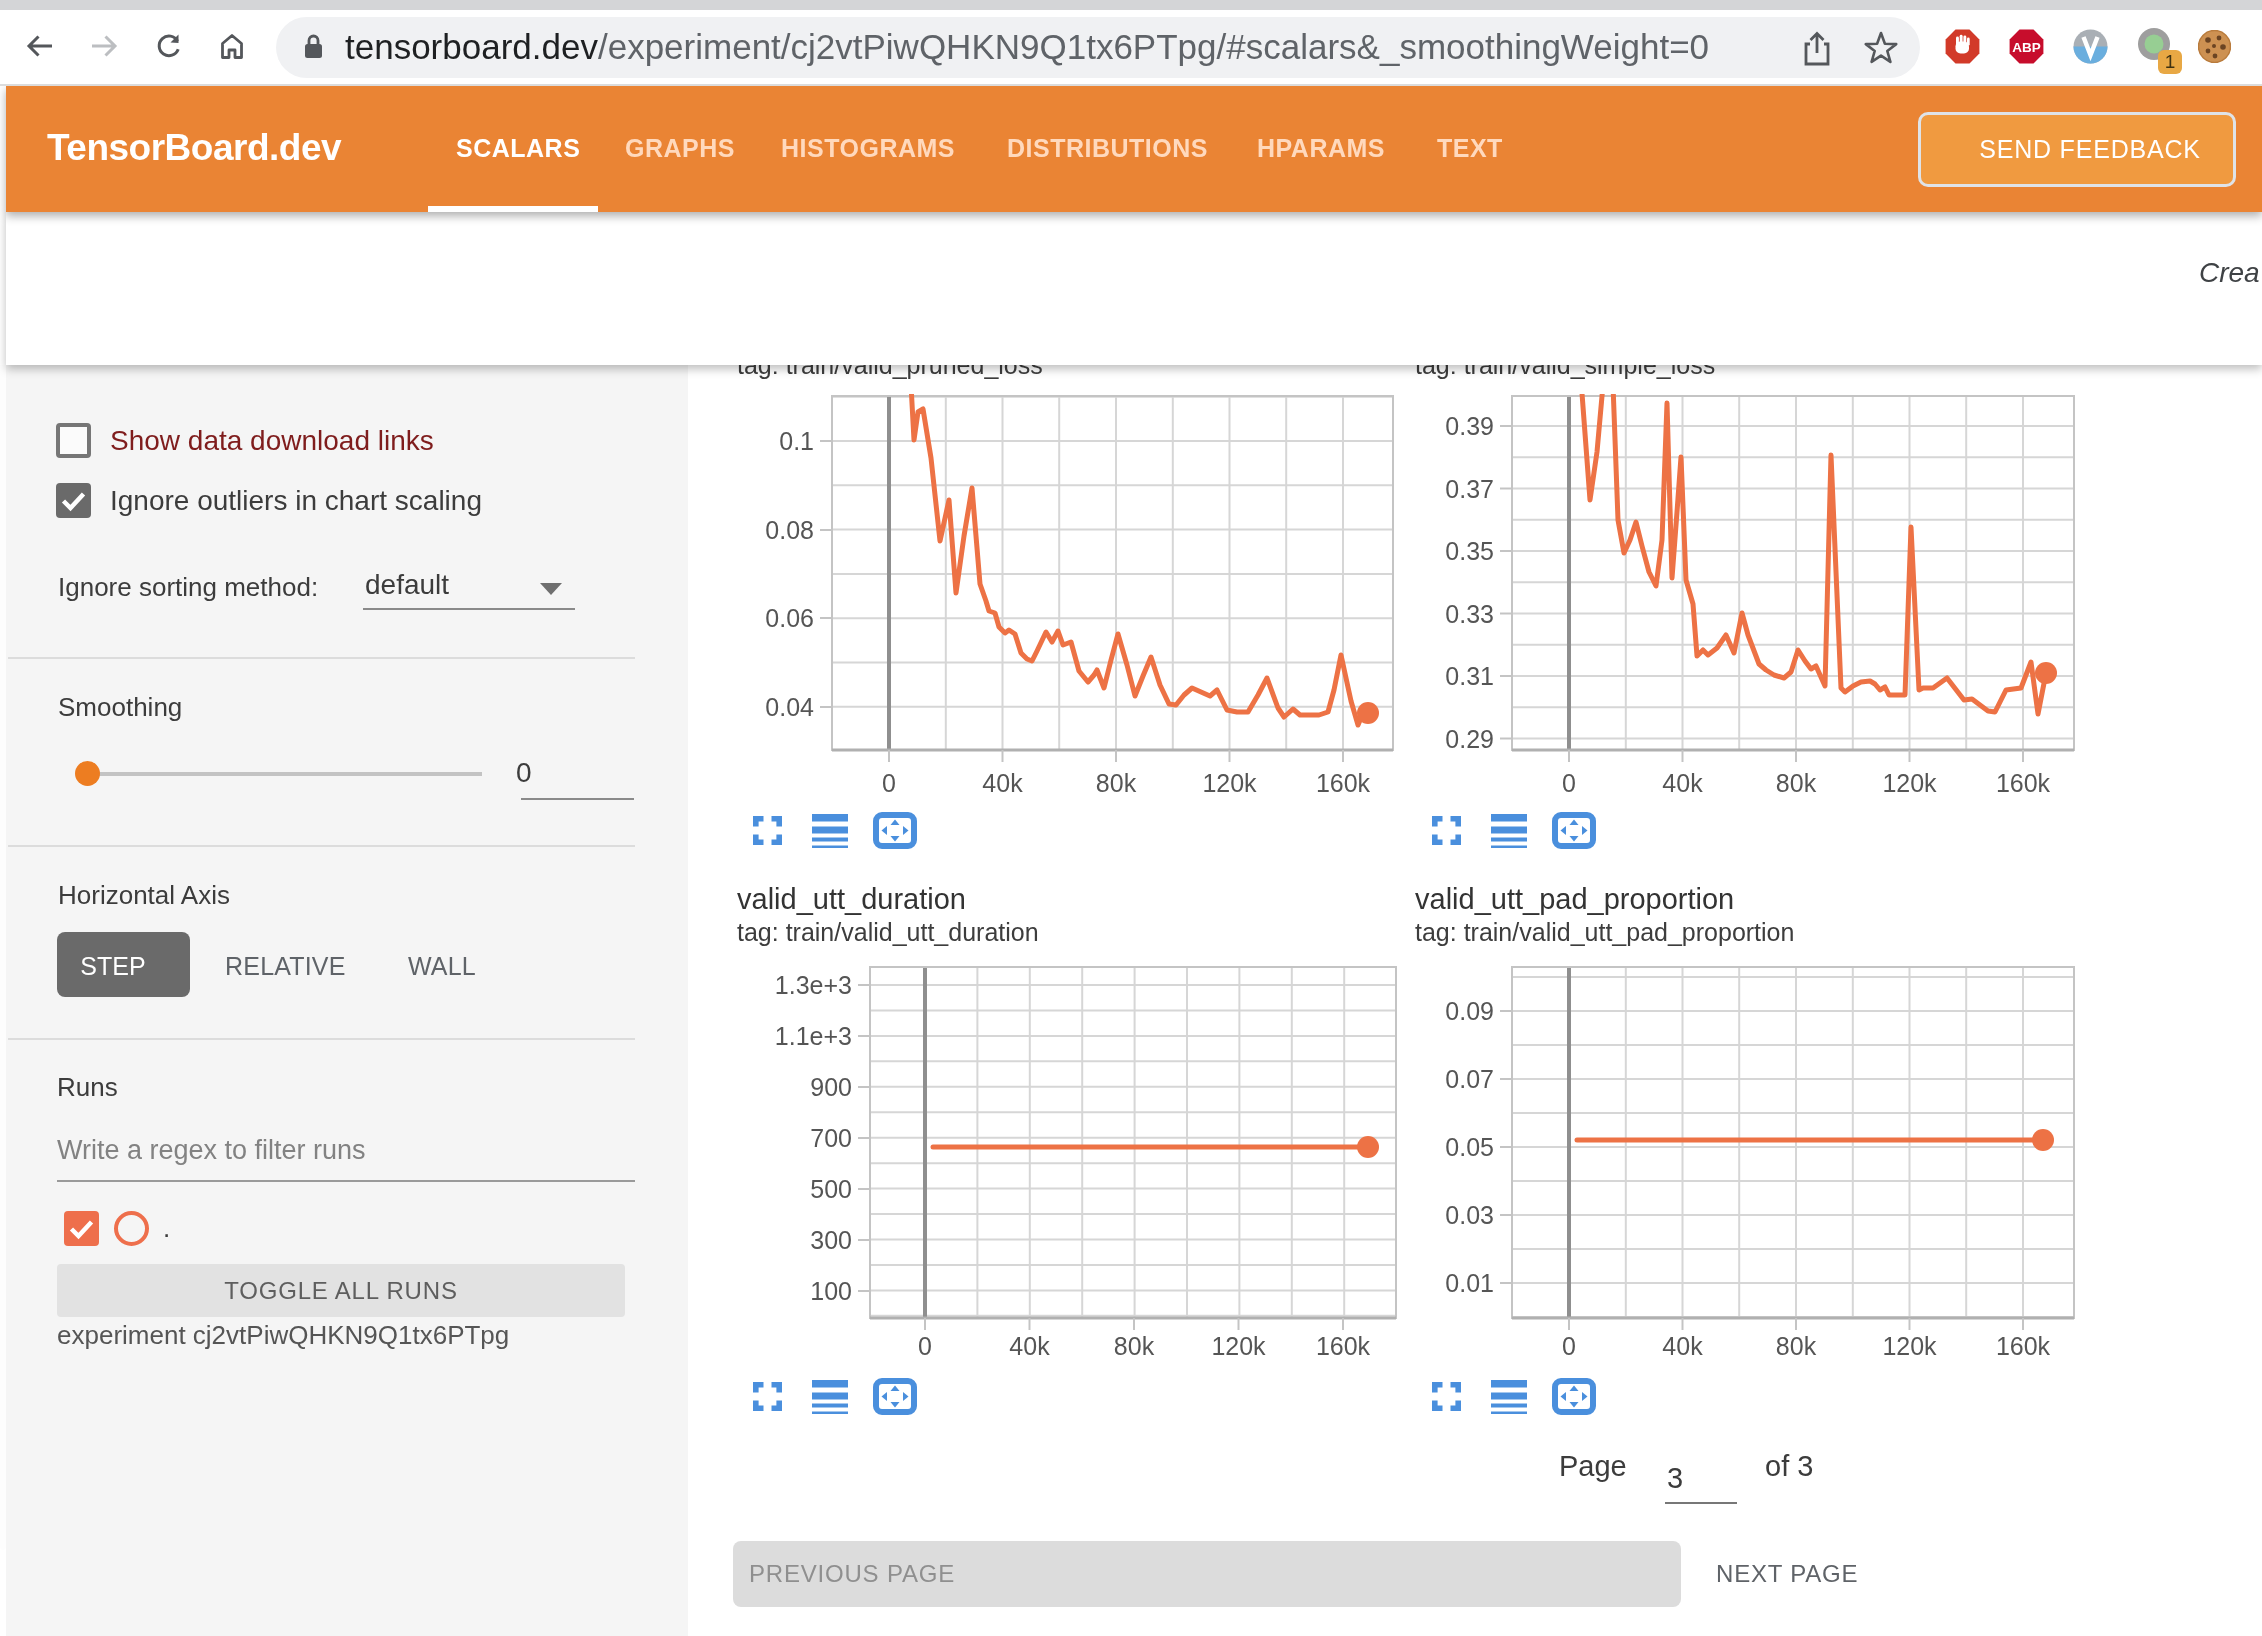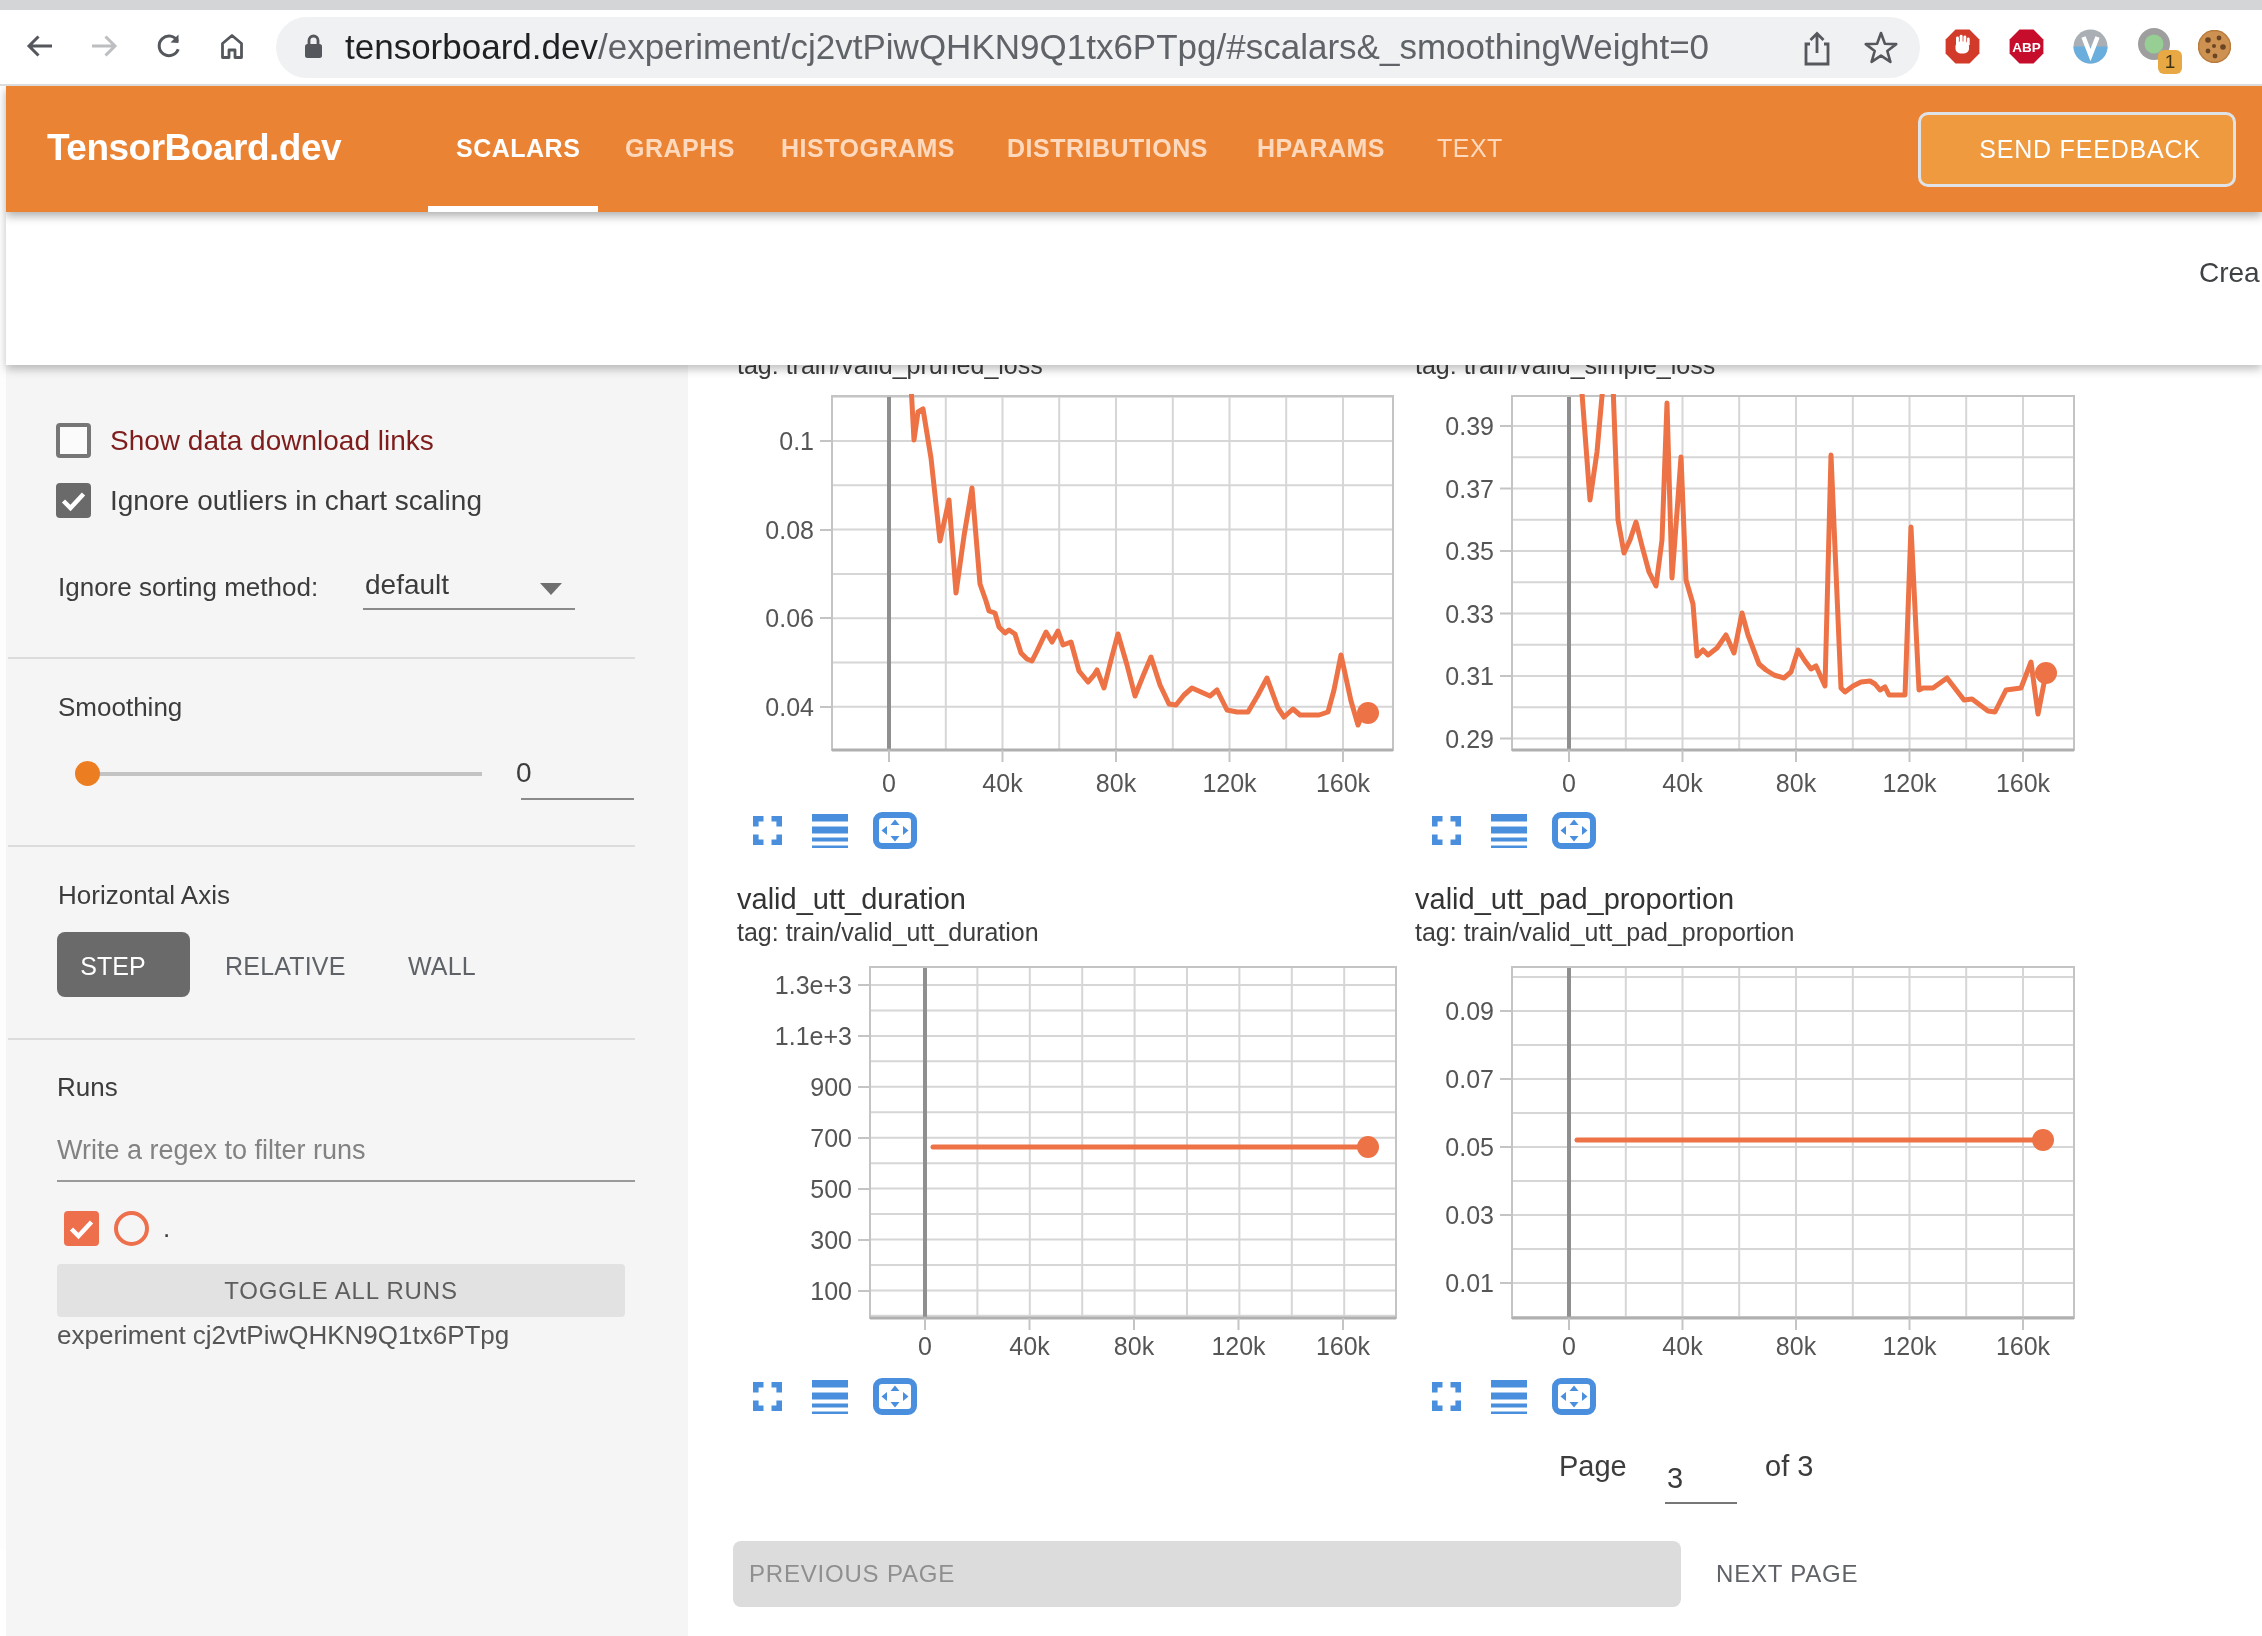--- a/index.html
+++ b/index.html
@@ -348,30 +348,30 @@
       <path d="M7.5 18 L14.5 25 L27.5 11" fill="none" stroke="#fff" stroke-width="4.5"></path>
     </svg>
 <div class="abs" style="left:114px;top:1211px;width:35px;height:35px;border-radius:50%;border:4px solid #ee6f4c"></div>
 <div class="abs" style="left:163px;top:1213px;font-size:26px;color:#3c3c3c">.</div>
 
 <div class="abs" style="left:57px;top:1264px;width:568px;height:53px;background:#e2e2e2;border-radius:4px"></div>
 <div class="abs" style="left:57px;top:1277px;width:568px;text-align:center;font-size:24px;letter-spacing:0.8px;color:#5e5e5e">TOGGLE ALL RUNS</div>
 <div class="abs" style="left:57px;top:1320px;font-size:26px;color:#555">experiment cj2vtPiwQHKN9Q1tx6PTpg</div>
 
 <div class="abs" style="left:6px;top:212px;width:2256px;height:153px;background:#fff;box-shadow:0 4px 9px rgba(0,0,0,.26)"></div>
-<div class="abs" style="left:2199px;top:257px;font-size:28px;color:#3f4245">Crea</div>
+<div class="abs" style="left:2199px;top:257px;font-size:28px;font-style:italic;color:#3f4245">Crea</div>
 
 <div class="abs" style="left:6px;top:86px;width:2256px;height:126px;background:#ea8434;box-shadow:0 4px 9px rgba(0,0,0,.32)"></div>
 <div class="abs" style="left:47px;top:127px;font-size:37px;font-weight:bold;letter-spacing:-0.5px;color:#fff">TensorBoard.dev</div>
 <div class="abs" style="left:456px;top:134px;font-size:25px;font-weight:bold;letter-spacing:0.5px;color:#fff">SCALARS</div>
 <div class="abs" style="left:625px;top:134px;font-size:25px;font-weight:bold;letter-spacing:0.5px;color:#ffd9bd">GRAPHS</div>
 <div class="abs" style="left:781px;top:134px;font-size:25px;font-weight:bold;letter-spacing:0.5px;color:#ffd9bd">HISTOGRAMS</div>
 <div class="abs" style="left:1007px;top:134px;font-size:25px;font-weight:bold;letter-spacing:0.5px;color:#ffd9bd">DISTRIBUTIONS</div>
 <div class="abs" style="left:1257px;top:134px;font-size:25px;font-weight:bold;letter-spacing:0.5px;color:#ffd9bd">HPARAMS</div>
-<div class="abs" style="left:1437px;top:134px;font-size:25px;font-weight:normal;letter-spacing:0.5px;color:#ffd9bd">TEXT</div>
+<div class="abs" style="left:1437px;top:134px;font-size:25px;font-weight:bold;letter-spacing:0.5px;color:#ffd9bd">TEXT</div>
 <div class="abs" style="left:428px;top:206px;width:170px;height:6px;background:#fff"></div>
 
 <div class="abs" style="left:1918px;top:112px;width:318px;height:75px;background:#f09a40;border:3px solid #dfe3e8;border-radius:10px"></div>
 <div class="abs" style="left:1918px;top:135px;width:344px;text-align:center;font-size:25px;letter-spacing:0.8px;color:#fff">SEND FEEDBACK</div>
 
 <div class="abs" style="left:0;top:0;width:2262px;height:10px;background:#d4d5d7"></div>
 <div class="abs" style="left:0;top:10px;width:2262px;height:74px;background:#fff;border-radius:14px 0 0 0"></div>
 <div class="abs" style="left:0;top:84px;width:2262px;height:2px;background:#dcdcdc"></div>
 
 <div class="abs" style="left:276px;top:17px;width:1644px;height:61px;background:#f0f1f3;border-radius:31px"></div>

